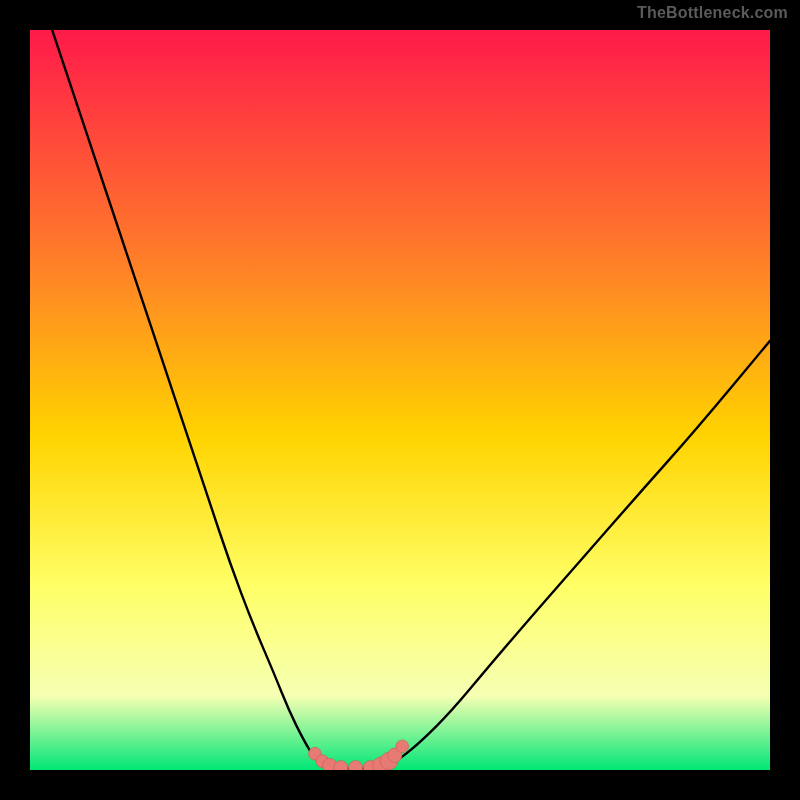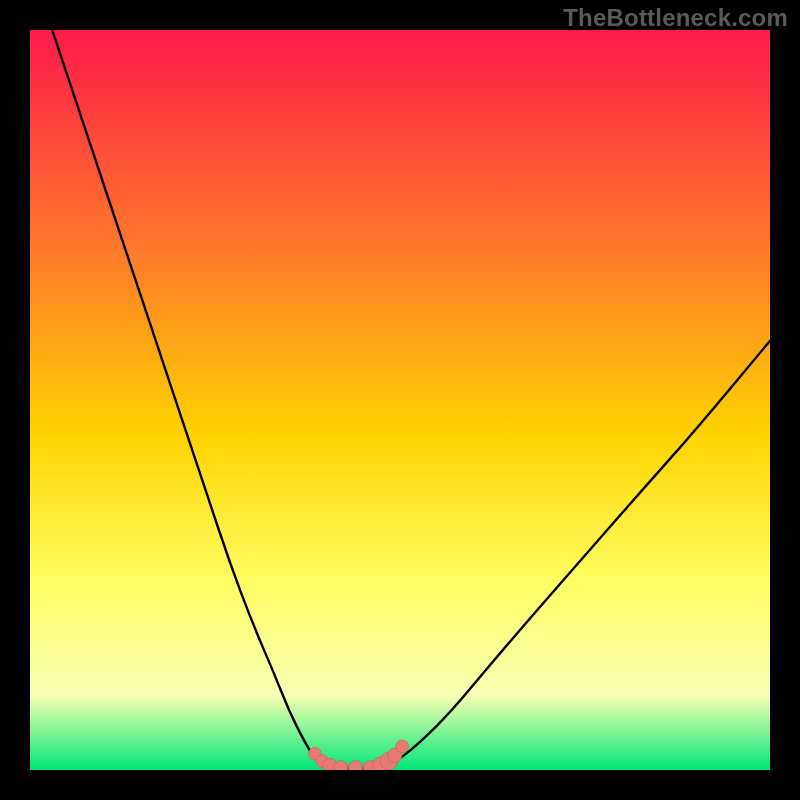--- a/index.html
+++ b/index.html
@@ -8,21 +8,21 @@
     position: relative;
     width: 800px;
     height: 800px;
     background: #000;
   }
   .watermark {
     position: absolute;
     top: 4px;
     right: 12px;
     font-family: Arial, Helvetica, sans-serif;
-    font-size: 24px;
+    font-size: 16px;
     font-weight: bold;
     color: #5a5a5a;
     letter-spacing: 0.2px;
     z-index: 10;
   }
   .plot {
     position: absolute;
     left: 30px;
     top: 30px;
     width: 740px;

